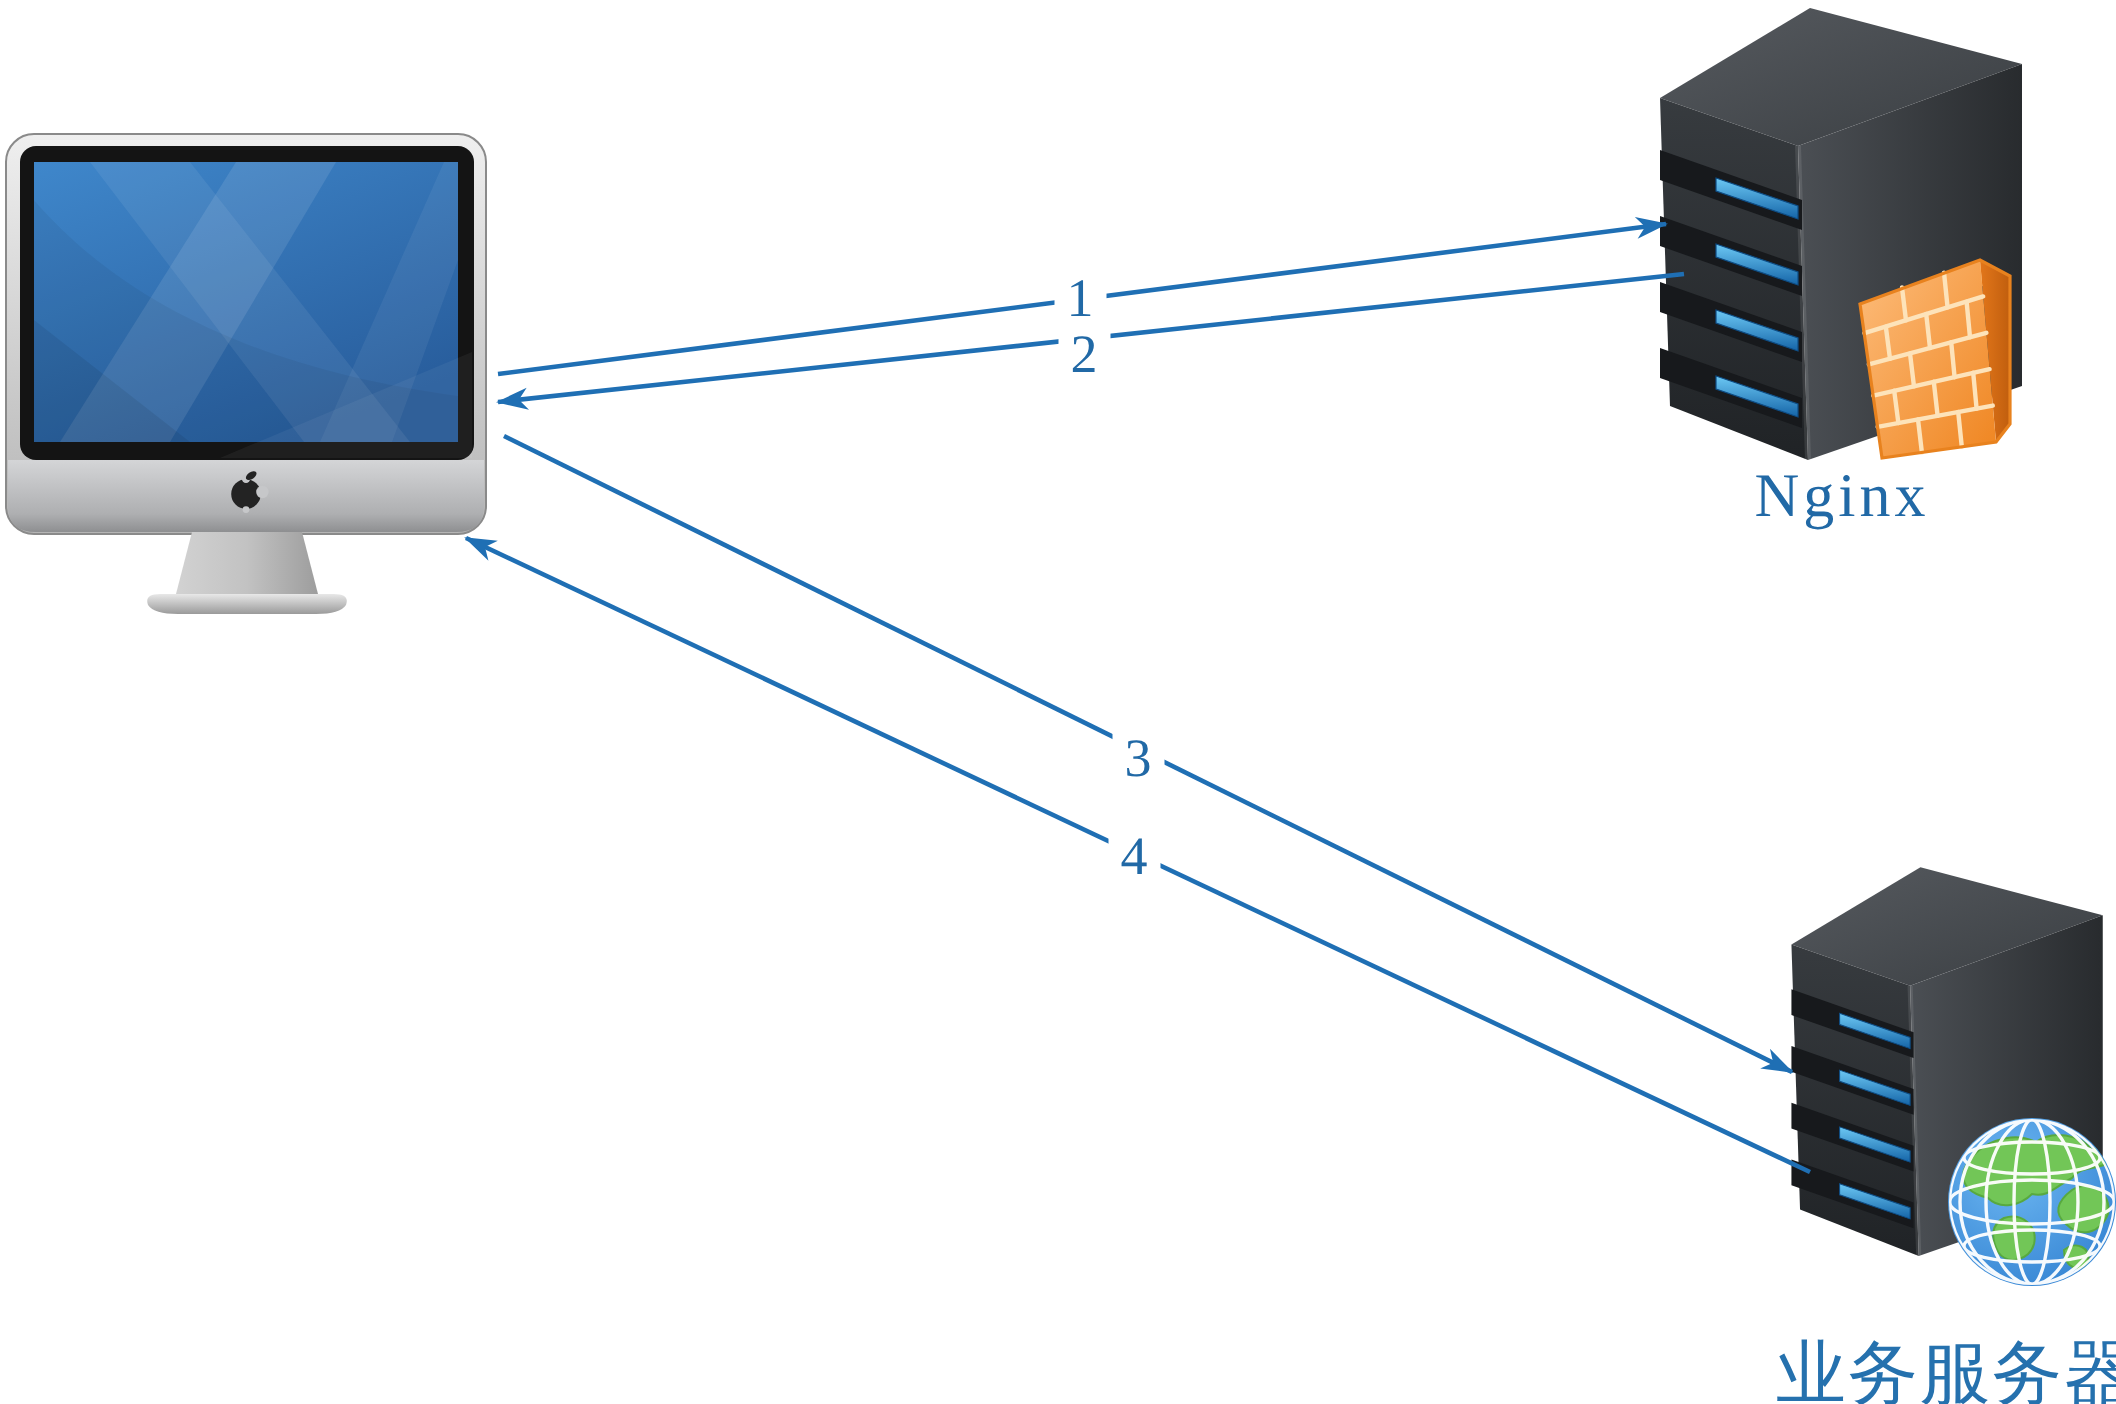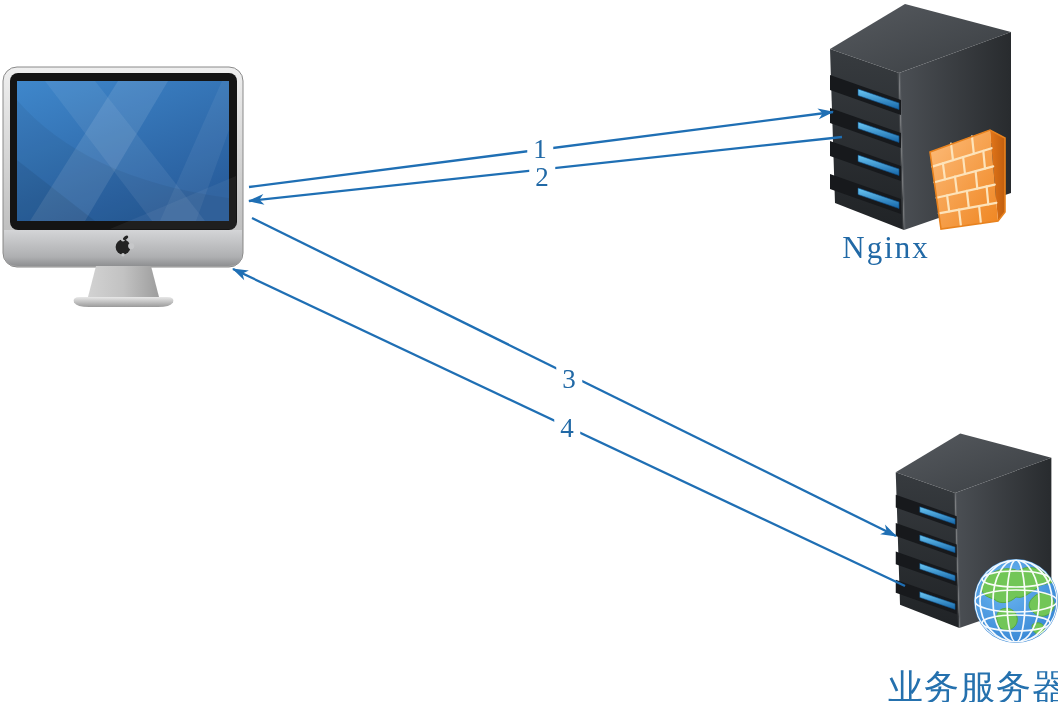--- a/index.html
+++ b/index.html
@@ -197,16 +197,16 @@
     <line x1="252" y1="218" x2="896" y2="536" marker-end="url(#ah)"></line>
     <line x1="905" y1="586" x2="233" y2="269" marker-end="url(#ah)"></line>
   </g>
 </svg>
 
 <div class="lbl num" style="left:540px;top:149px;">1</div>
 <div class="lbl num" style="left:542px;top:177px;">2</div>
 <div class="lbl num" style="left:569px;top:379px;">3</div>
 <div class="lbl num" style="left:567px;top:428px;">4</div>
 
-<div class="lbl nodelabel-nginx" style="left:886px;top:248px;">Nginx</div>
+<div class="lbl nodelabel-nginx" style="left:921px;top:248px;">Nginx</div>
 <div class="lbl nodelabel-business" style="left:978px;top:648px;">业务服务器</div>
 
 </div>
 
 </body></html>

